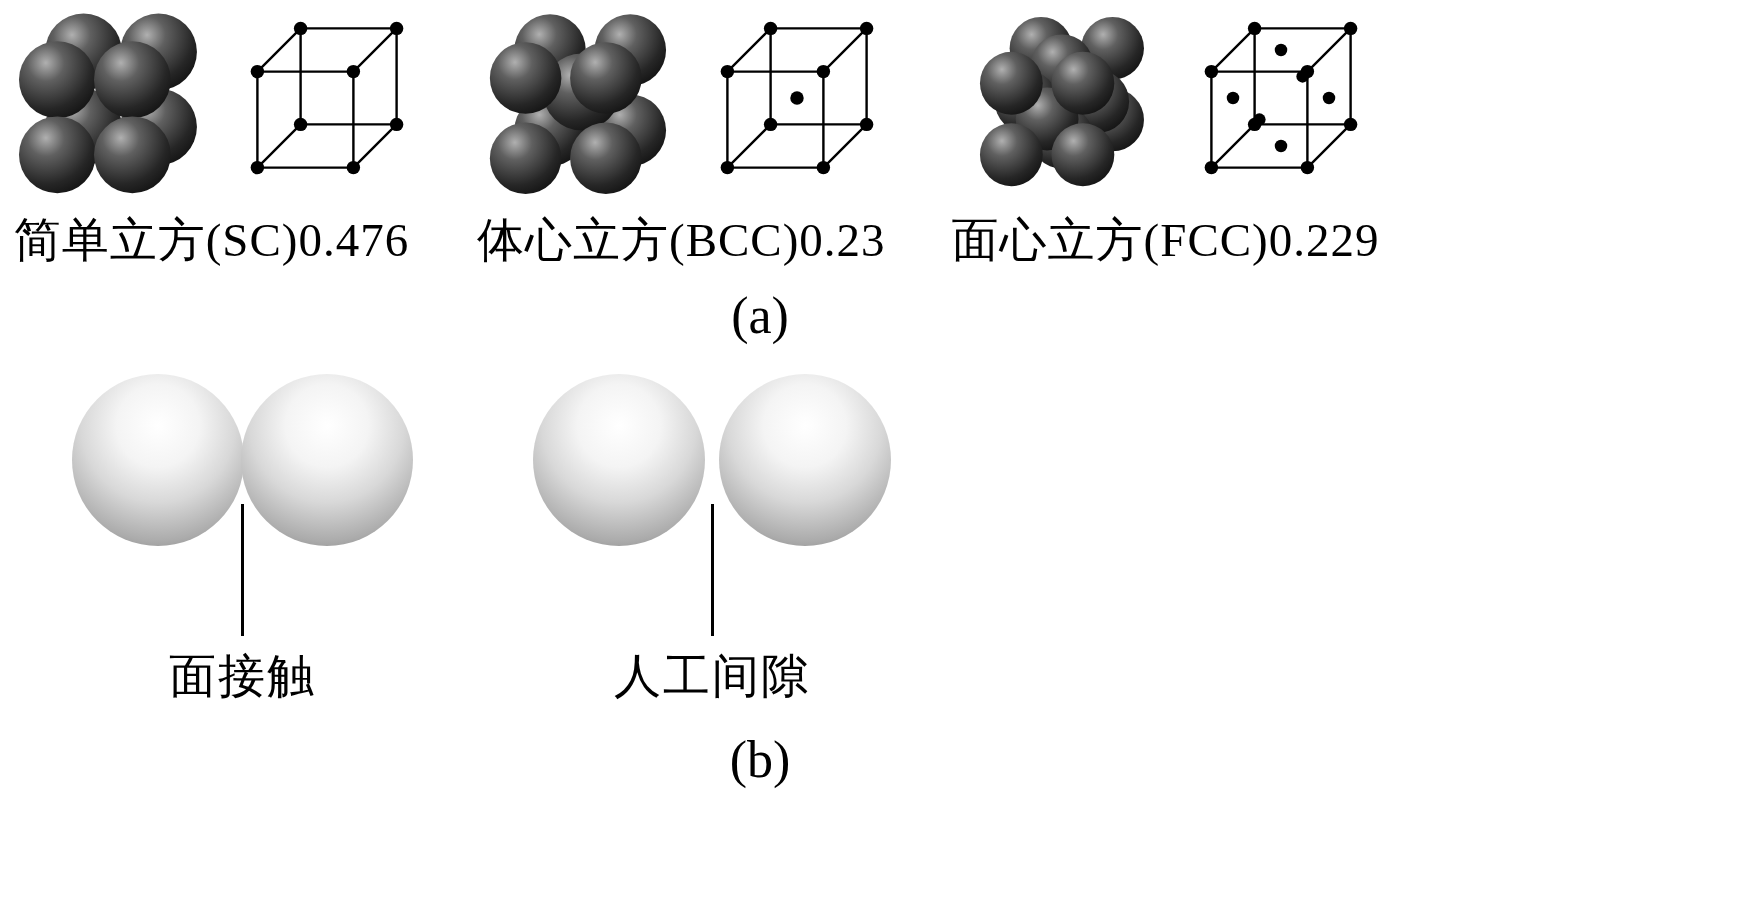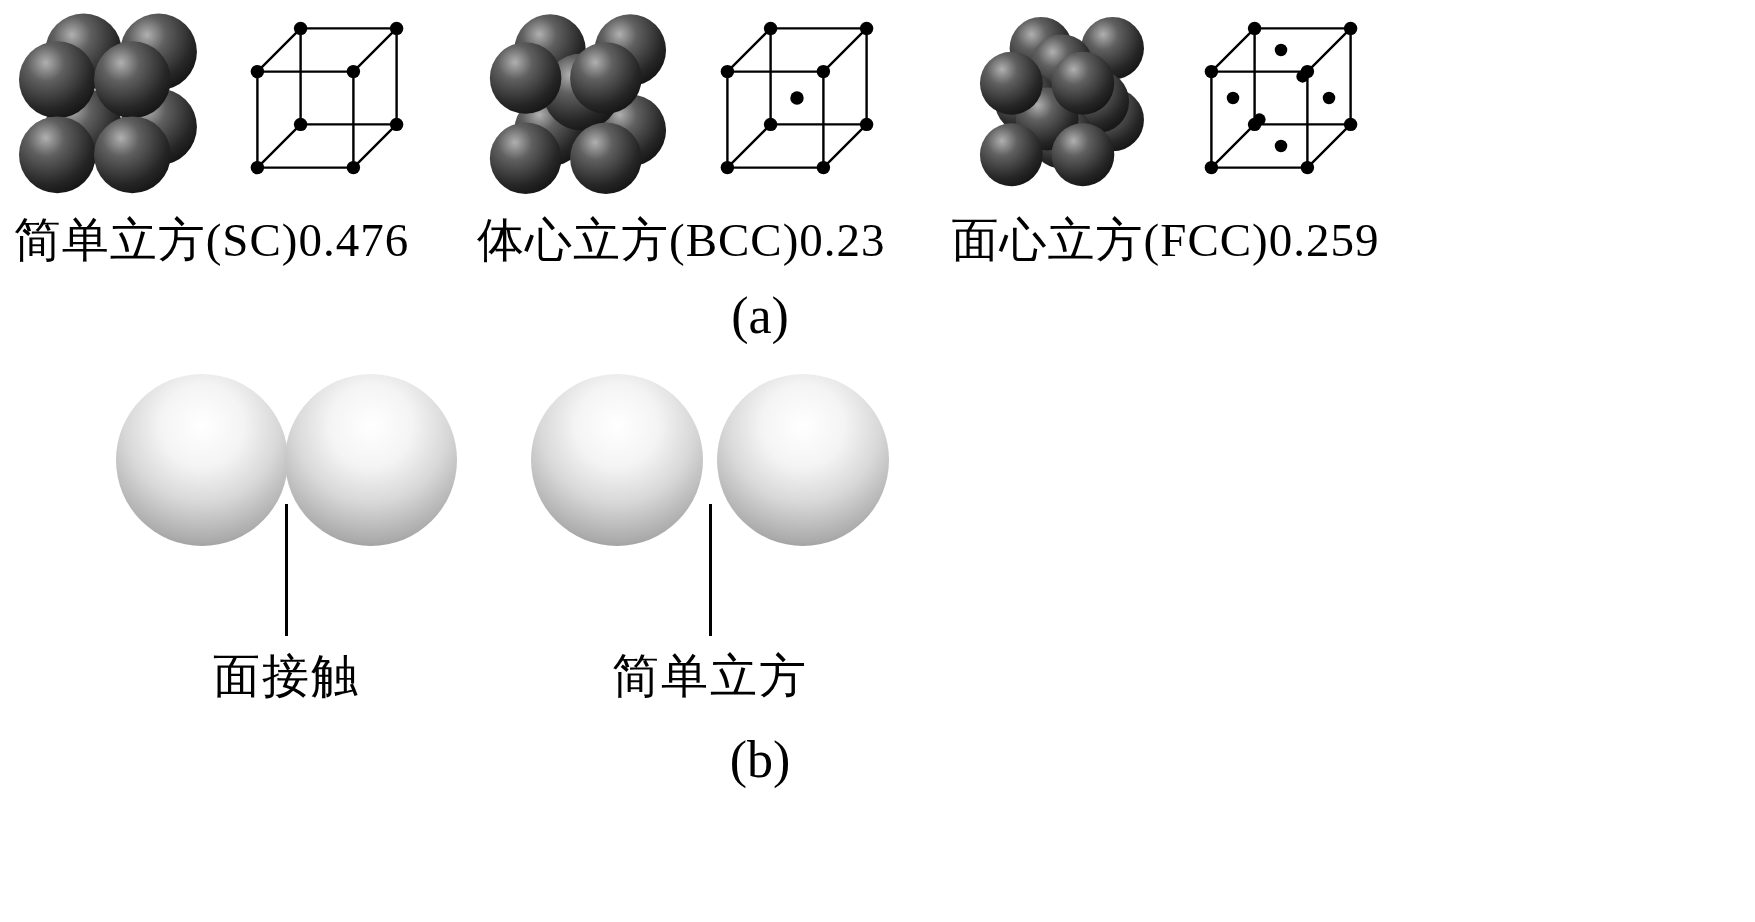--- a/index.html
+++ b/index.html
@@ -46,22 +46,22 @@
     font-size: 52px;
     line-height: 64px;
   }
   .caption-a { margin-top: 14px; }
 
   
   .section-b {
     display: flex;
     align-items: flex-start;
     margin-top: 26px;
-    padding-left: 116px;
-    gap: 74px;
+    padding-left: 72px;
+    gap: 120px;
   }
   .contact {
     display: flex;
     flex-direction: column;
     align-items: center;
   }
   .pair {
     display: flex;
     position: relative;
     z-index: 2;
@@ -216,21 +216,21 @@
           <g fill="#000">
             <circle cx="65" cy="110" r="6.5"></circle>
             <circle cx="110" cy="65" r="6.5"></circle>
             <circle cx="87.5" cy="37.5" r="6.5"></circle>
             <circle cx="87.5" cy="137.5" r="6.5"></circle>
             <circle cx="37.5" cy="87.5" r="6.5"></circle>
             <circle cx="137.5" cy="87.5" r="6.5"></circle>
           </g>
         </svg>
       </div>
-      <div class="structure-label">面心立方(FCC)0.259</div>
+      <div class="structure-label">面心立方(FCC)0.229</div>
     </div>
   </div>
 
   <div class="caption caption-a">(a)</div>
 
   <div class="section-b">
 
     <div class="contact">
       <div class="pair">
         <div class="big-sphere"></div>
@@ -240,19 +240,19 @@
       <div class="contact-label">面接触</div>
     </div>
 
 
     <div class="contact">
       <div class="pair gapped">
         <div class="big-sphere"></div>
         <div class="big-sphere"></div>
       </div>
       <div class="leader-line"></div>
-      <div class="contact-label">简单立方</div>
+      <div class="contact-label">人工间隙</div>
     </div>
   </div>
 
   <div class="caption caption-b">(b)</div>
 
 </div>
 
 </body></html>

